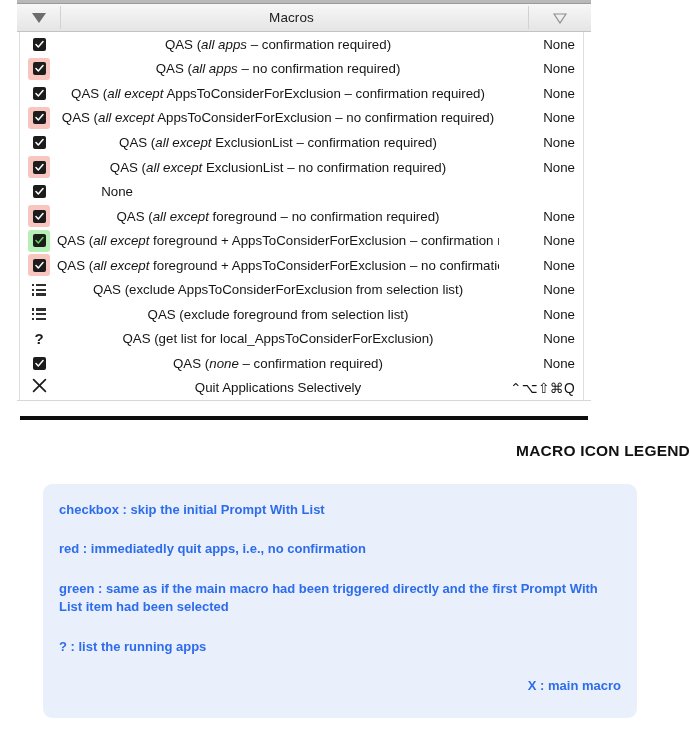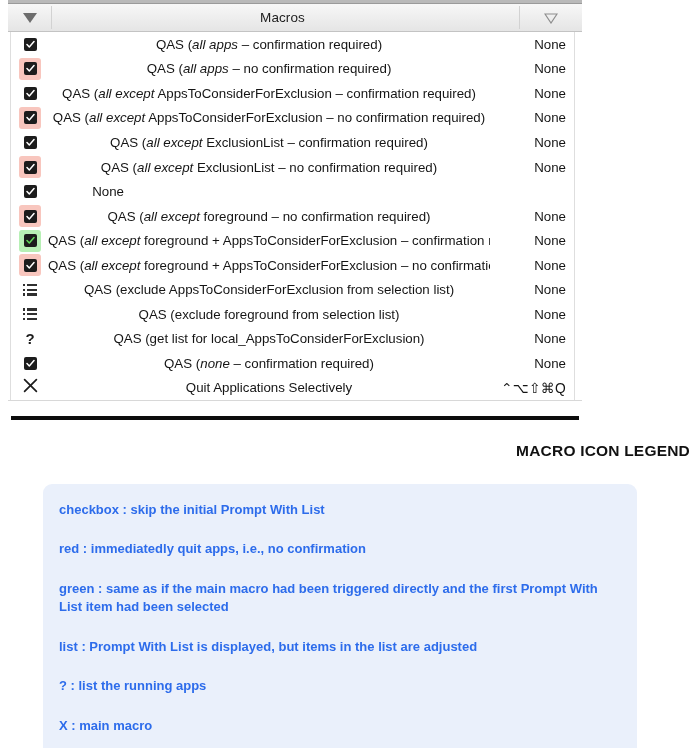--- a/index.html
+++ b/index.html
@@ -11,21 +11,21 @@
     height: 748px;
     background: #ffffff;
     font-family: "Liberation Sans", sans-serif;
     overflow: hidden;
     position: relative;
   }
 
   
   #macro-panel {
     position: absolute;
-    left: 8px;
+    left: 17px;
     top: 0;
     width: 574px;
   }
 
   #table-top-rule {
     height: 3px;
     background: #b9b9b9;
     border-bottom: 1px solid #9a9a9a;
   }
 
@@ -243,21 +243,21 @@
     border-radius: 9px;
     padding: 17px 16px 18px 16px;
   }
   .legend-line {
     font-size: 13px;
     font-weight: bold;
     color: #2d6ceb;
     line-height: 1.42;
     margin: 0 0 21px 0;
   }
-  .legend-line:last-child { margin-bottom: 4px; }
+  .legend-line:last-child { margin-bottom: 4px; text-align: right; }
 </style>
 </head>
 <body>
 
 <div id="macro-panel">
 
   <div id="table-top-rule"></div>
 
   <div id="table-header">
     <div class="hdr-sort-cell">
@@ -485,17 +485,16 @@
 
   <div id="thick-divider"></div>
 </div>
 
 <div id="legend-section">
   <div id="legend-title">MACRO ICON LEGEND</div>
   <div id="legend-box">
       <p class="legend-line">checkbox : skip the initial Prompt With List</p>
       <p class="legend-line">red : immediatedly quit apps, i.e., no confirmation</p>
       <p class="legend-line">green : same as if the main macro had been triggered directly and the first Prompt With List item had been selected</p>
-      <p class="legend-line">list : Prompt With List is displayed, but items in the list are adjusted</p>
       <p class="legend-line">? : list the running apps</p>
       <p class="legend-line">X : main macro</p>
     </div>
 </div>
 
 </body></html>

